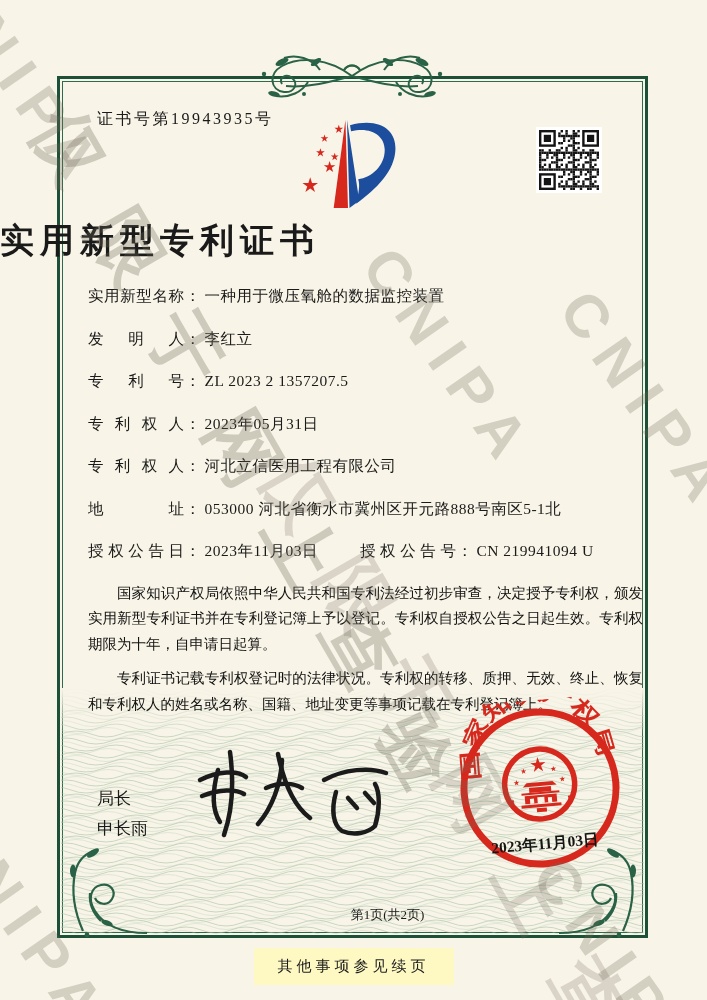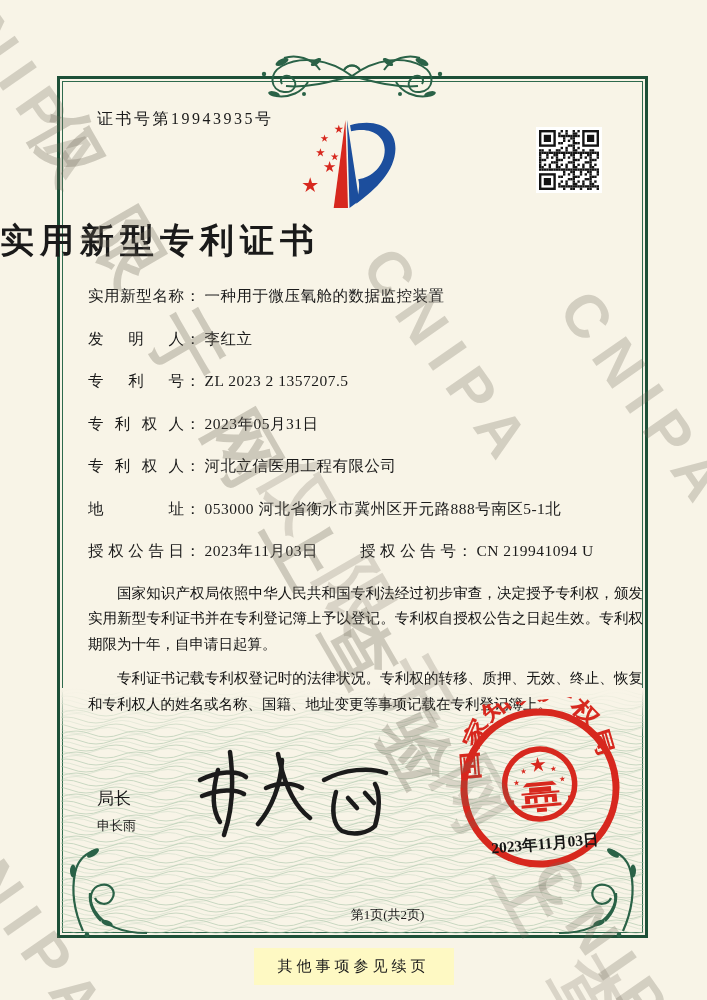--- a/index.html
+++ b/index.html
@@ -32,21 +32,21 @@
   .fvalue{letter-spacing:0.5px;margin-top:32px;}
   .frow.double{display:flex;}
   .frow .grp2{margin-left:42px;}
   .paras{margin-top:8px;}
   .paras p{margin:0 0 9px 0;font-size:14.5px;line-height:25.5px;text-indent:2em;
            text-align:justify;color:#111;}
   
   .sig-title{position:absolute;left:97px;top:787px;font-family:"Liberation Sans",sans-serif;
              font-size:17px;font-weight:500;z-index:3;}
   .sig-name{position:absolute;left:97px;top:817px;font-family:"Liberation Sans",sans-serif;
-            font-size:13px;font-weight:500;z-index:3;}
+            font-size:17px;font-weight:500;z-index:3;}
   .signature{position:absolute;left:178px;top:740px;z-index:3;}
   .seal{position:absolute;left:452px;top:700px;width:176px;height:176px;
         transform:rotate(-5deg);z-index:3;}
   .page-ind{position:absolute;left:57px;width:661px;top:906px;text-align:center;
             font-size:13px;z-index:3;}
   .note-box{position:absolute;left:50%;transform:translateX(-50%);top:948px;background:#fef9c3;
             padding:9px 24px;font-size:15px;letter-spacing:4px;z-index:3;}
   
   .wm{position:absolute;z-index:5;pointer-events:none;color:#6e6758;opacity:0.3;
       white-space:nowrap;transform-origin:0 0;}

